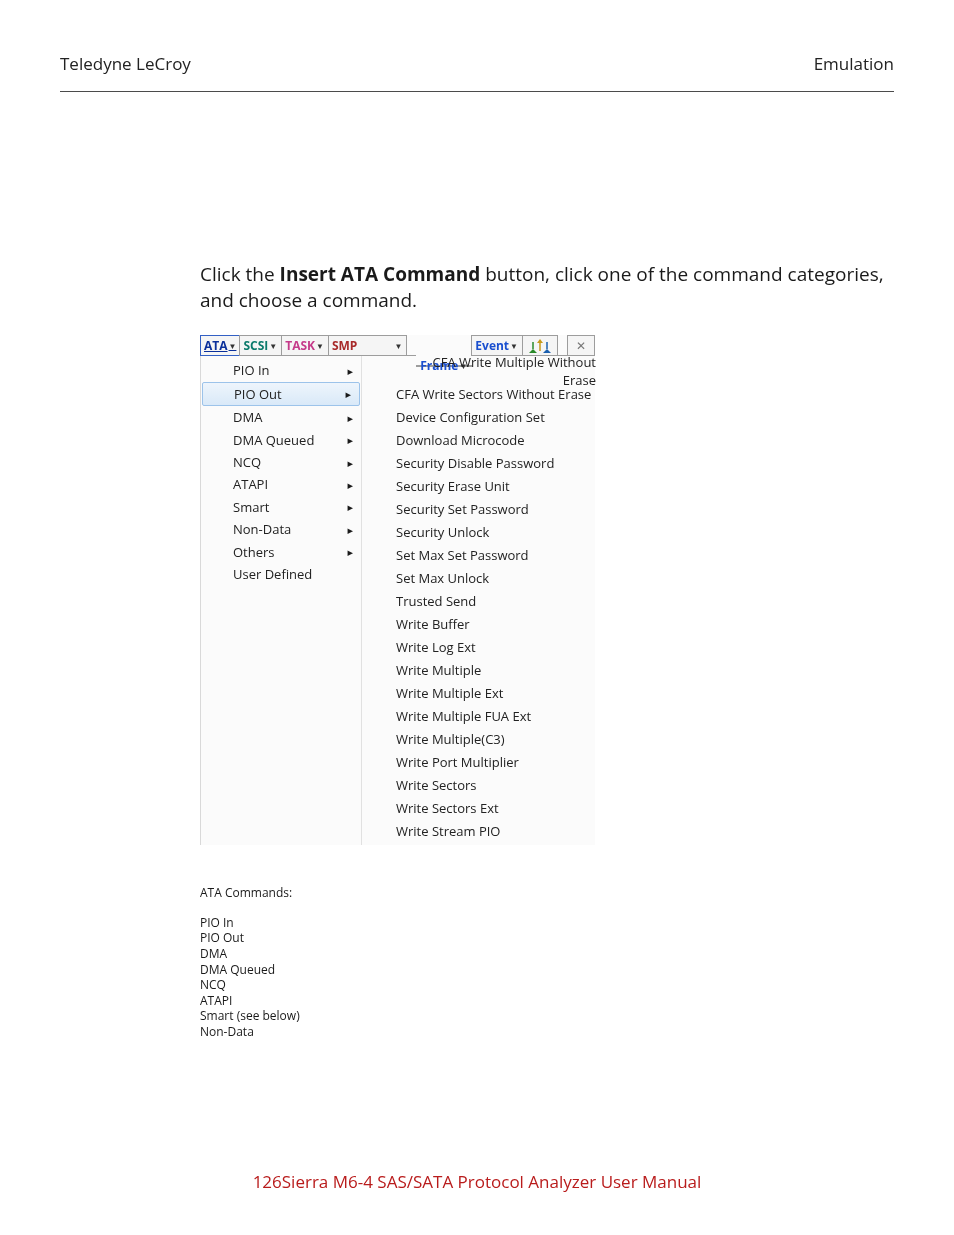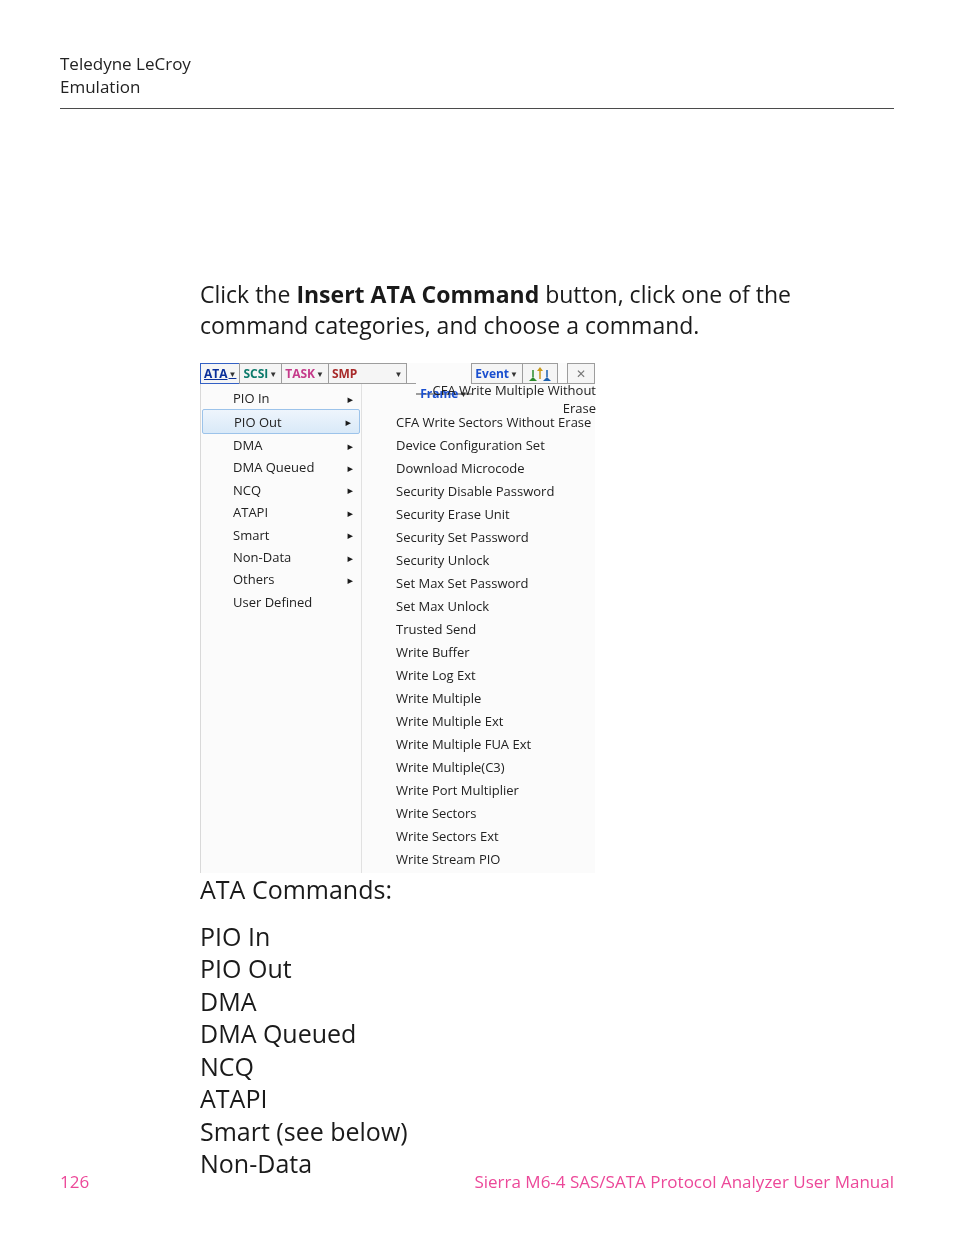--- a/index.html
+++ b/index.html
@@ -11,28 +11,27 @@
   }
   .page {
     box-sizing:border-box;
     padding:52px 60px 0 60px;
     height:100%;
     position:relative;
   }
   .header-row {
     display:flex; justify-content:space-between;
     font-size:17px; color:#222;
-    padding-bottom:10px;
+    padding-bottom:16px;
     border-bottom:1px solid #4b4b4b;
-    flex-direction:column;
   }
   .body-text {
     margin-top:170px;
     margin-left:140px;
-    font-size:23px;
+    font-size:19px;
     line-height:1.35;
   }
   .body-text b { font-weight:700; }
 
   
   .shot {
     margin-top:22px;
     margin-left:140px;
     width:395px;
     background:#fbfbfb;
@@ -111,31 +110,32 @@
   .ritem {
     height:23.0px;
     display:flex; align-items:center;
     padding-left:34px;
     font-size:13px;
     color:#222;
     cursor:pointer;
   }
 
   .after-text {
+    margin-top:40px;
     margin-left:140px;
-    font-size:25px;
+    font-size:12px;
     line-height:1.3;
   }
   .cmd-list { margin-top:14px; }
 
   .footer {
     position:absolute;
     left:60px; right:60px; bottom:42px;
-    display:flex; justify-content:space-between;
-    font-size:17px; color:#ec4899;
+    display:flex; justify-content:center;
+    font-size:17px; color:#b91c1c;
   }
 </style>
 </head>
 <body>
 
 <div class="page">
   <div class="header-row">
     <span>Teledyne LeCroy</span>
     <span>Emulation</span>
   </div>

